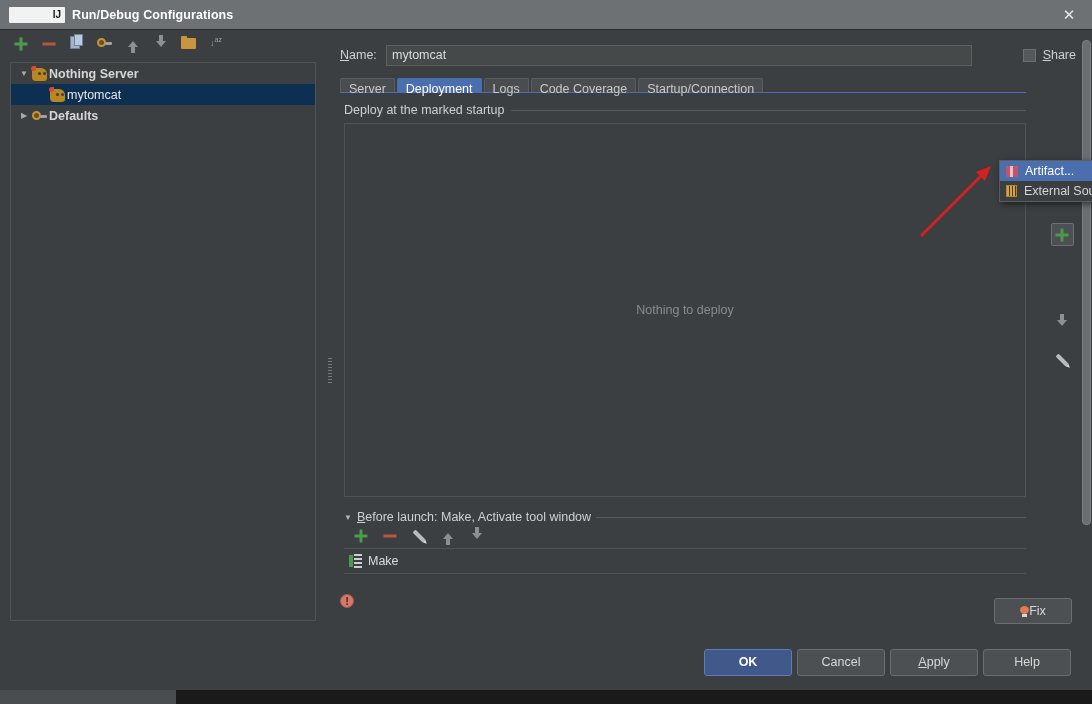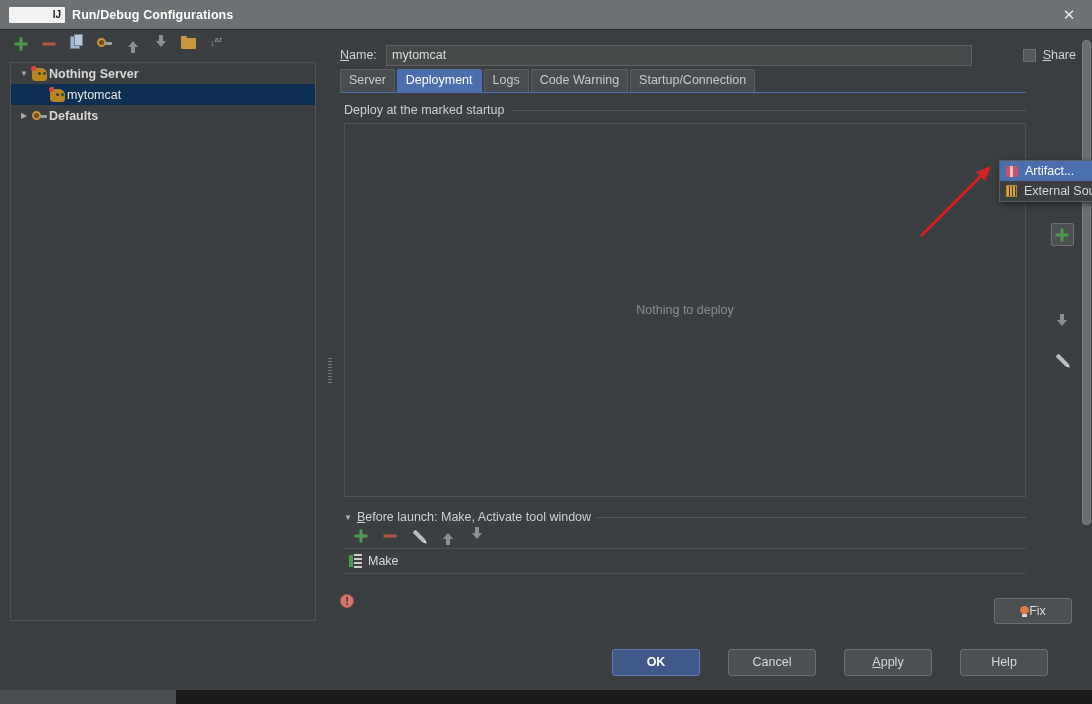--- a/index.html
+++ b/index.html
@@ -155,21 +155,21 @@
   }
   .share-lbl { font-size:12.5px; color:#cfd0d1; }
   .share-lbl u{ text-decoration:underline; }
 
   
   .tabs-row {
     display:flex; align-items:flex-end; height:22px;
     margin-left:6px; position:relative;
   }
   .tab {
-    height:23px; line-height:21px; padding:0 8px;
+    height:14px; line-height:21px; padding:0 8px;
     font-size:12.5px; color:#c9cacb;
     background:#4a4d4f; border:1px solid #5a5e60;
     border-bottom:none; margin-right:2px;
     border-radius:2px 2px 0 0; cursor:default;
     box-sizing:border-box;
   }
   .tab.active { background:#4b6eaf; color:#ffffff; border-color:#4b6eaf; }
   .tabs-underline {
     margin-left:6px; height:1px; background:#4b6eaf;
   }
@@ -263,21 +263,21 @@
   }
   .panel-scrollbar .thumb {
     position:absolute; left:1px; top:0; width:9px; height:485px;
     background:#6a6e70; border-radius:4px; border:1px solid #7b7f81;
     box-sizing:border-box;
   }
 
   
   .btn-bar {
     height:56px; flex:none; display:flex; align-items:center;
-    justify-content:flex-end; gap:28px; padding-right:44px;
+    justify-content:flex-end; gap:5px; padding-right:21px;
     background:#3c3f41;
   }
   .btn {
     min-width:62px; height:25px; padding:0 12px;
     font-size:12.5px; color:#d8d8d8;
     background:#4c5052; border:1px solid #6a6e70; border-radius:3px;
     display:flex; align-items:center; justify-content:center; cursor:default;
   }
   .btn u { text-decoration:underline; }
   .btn.default {
@@ -443,21 +443,21 @@
           <span class="share-wrap">
             <span class="checkbox"></span>
             <span class="share-lbl"><u>S</u>hare</span>
           </span>
         </div>
 
         <div class="tabs-row">
           <div class="tab">Server</div>
           <div class="tab active">Deployment</div>
           <div class="tab">Logs</div>
-          <div class="tab">Code Warning</div>
+          <div class="tab">Code Coverage</div>
           <div class="tab">Startup/Connection</div>
         </div>
         <div class="tabs-underline" style="margin-right:56px;"></div>
 
         <div class="tab-content">
 
           <div class="group-title-row">
             <span class="group-title">Deploy at the marked startup</span>
             <span class="group-line"></span>
           </div>

